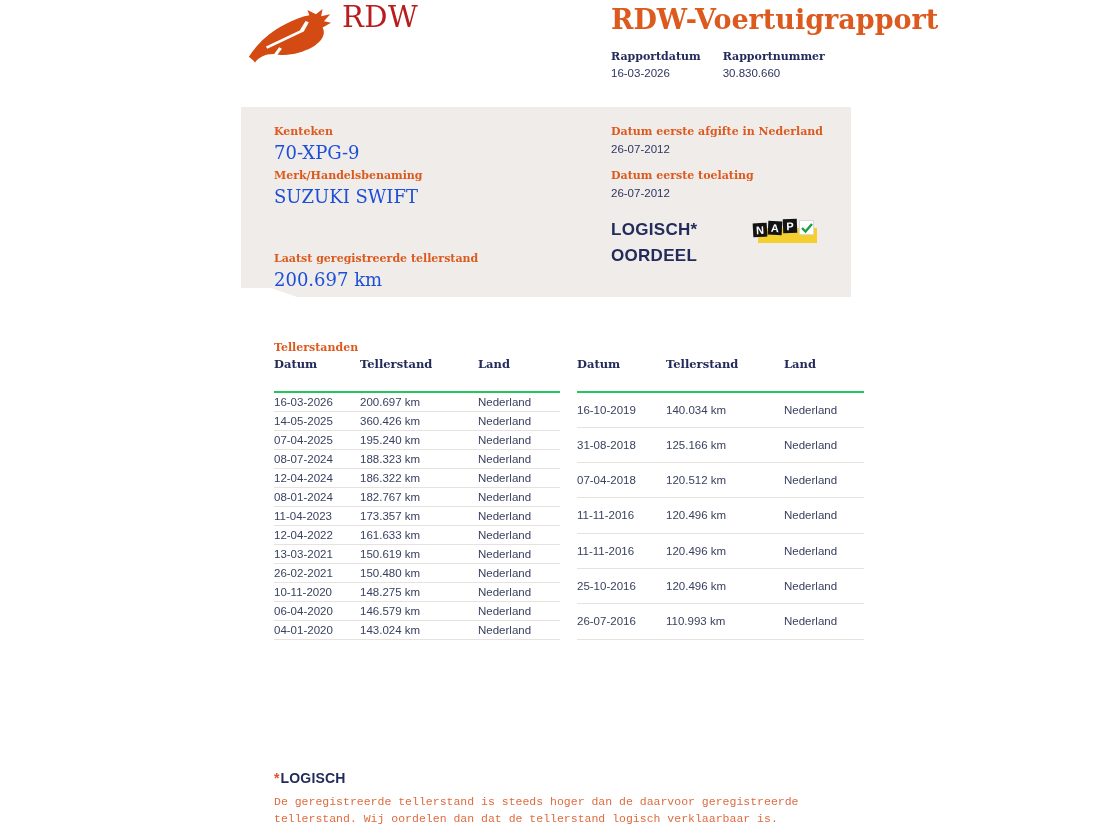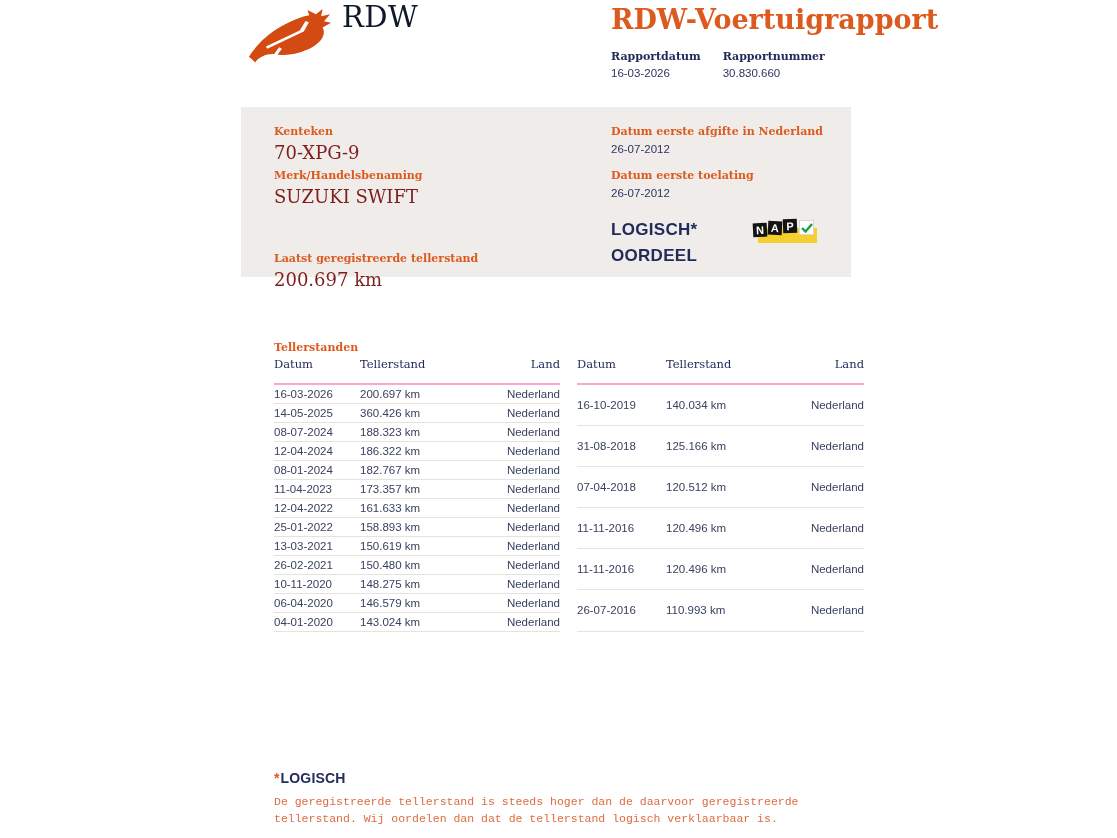--- a/index.html
+++ b/index.html
@@ -12,48 +12,48 @@
     color: #343c5e;
     overflow: hidden;
   }
   .abs { position: absolute; }
 
   
   .logo-wrap { left: 247px; top: 8px; width: 85px; height: 56px; }
   .brand-text {
     left: 342px; top: 0px;
     font-family: "DejaVu Serif", serif;
-    font-size: 29px; color: #0f172a; letter-spacing: 0.5px;
+    font-size: 29px; color: #b91c1c; letter-spacing: 0.5px;
   }
   .report-title {
     left: 611px; top: 4px;
     font-family: "DejaVu Serif", serif; font-weight: bold;
     font-size: 27px; color: #dc5a1e;
   }
   .report-meta { left: 611px; top: 50px; display: flex; gap: 22px; }
   .meta-label {
     font-family: "DejaVu Serif", serif; font-weight: bold;
     font-size: 11px; color: #232b5b;
   }
   .meta-value { font-size: 11.5px; color: #2e3560; margin-top: 4px; }
 
   
   .summary-box {
-    left: 241px; top: 107px; width: 610px; height: 170px;
+    left: 241px; top: 107px; width: 610px; height: 190px;
     background: #efeceа;
     background-color: #efecea;
     clip-path: polygon(0 0, 610px 0, 610px 190px, 56px 190px, 30px 181px, 0 181px);
   }
   .field-label {
     font-family: "DejaVu Serif", serif; font-weight: bold;
     font-size: 11px; color: #dc5a1e;
   }
   .field-value-big {
     font-family: "DejaVu Serif", serif;
-    font-size: 18px; color: #7f1d1d; margin-top: 4px;
+    font-size: 18px; color: #1d4ed8; margin-top: 4px;
   }
   .field-value-sm { font-size: 11.5px; color: #2e3560; margin-top: 5px; }
   .oordeel {
     font-family: "Liberation Sans", sans-serif; font-weight: bold;
     font-size: 17px; line-height: 26px; color: #232b5b; letter-spacing: 0.3px;
   }
 
   
   .nap { width: 64px; height: 26px; position: absolute; }
   .nap-bar { position: absolute; left: 5px; top: 9px; width: 59px; height: 15px; background: #f5cf2e; }
@@ -74,25 +74,25 @@
   .section-label {
     left: 274px; top: 341px;
     font-family: "DejaVu Serif", serif; font-weight: bold;
     font-size: 11px; color: #dc5a1e;
   }
   .tables { left: 274px; top: 357px; display: flex; gap: 17px; }
   table { border-collapse: collapse; table-layout: fixed; }
   .tbl-left { width: 286px; }
   .tbl-right { width: 287px; }
   th {
-    font-family: "DejaVu Serif", serif; font-weight: normal;
+    font-family: "DejaVu Serif", serif; font-weight: bold;
     font-size: 11.5px; color: #232b5b; text-align: left;
-    padding: 0 0 12px 0; border-bottom: 2px solid #f9a8d4;
-  }
-  th.col-land, td.col-land { text-align: right; }
+    padding: 0 0 20px 0; border-bottom: 2px solid #22c55e;
+  }
+  th.col-land, td.col-land { }
   td {
     font-size: 11.5px; color: #39415f; height: 19px; padding: 0;
     border-bottom: 1px solid #e6e2df; white-space: nowrap;
   }
   col.c-datum { width: 86px; }
   col.c-teller { width: 118px; }
 
   
   .footnote { left: 274px; top: 769px; width: 560px; }
   .footnote-title {
@@ -193,20 +193,25 @@
           <td>16-03-2026</td>
           <td>200.697 km</td>
           <td class="col-land">Nederland</td>
         </tr>
         <tr>
           <td>14-05-2025</td>
           <td>360.426 km</td>
           <td class="col-land">Nederland</td>
         </tr>
         <tr>
+          <td>07-04-2025</td>
+          <td>195.240 km</td>
+          <td class="col-land">Nederland</td>
+        </tr>
+        <tr>
           <td>08-07-2024</td>
           <td>188.323 km</td>
           <td class="col-land">Nederland</td>
         </tr>
         <tr>
           <td>12-04-2024</td>
           <td>186.322 km</td>
           <td class="col-land">Nederland</td>
         </tr>
         <tr>
@@ -215,25 +220,20 @@
           <td class="col-land">Nederland</td>
         </tr>
         <tr>
           <td>11-04-2023</td>
           <td>173.357 km</td>
           <td class="col-land">Nederland</td>
         </tr>
         <tr>
           <td>12-04-2022</td>
           <td>161.633 km</td>
-          <td class="col-land">Nederland</td>
-        </tr>
-        <tr>
-          <td>25-01-2022</td>
-          <td>158.893 km</td>
           <td class="col-land">Nederland</td>
         </tr>
         <tr>
           <td>13-03-2021</td>
           <td>150.619 km</td>
           <td class="col-land">Nederland</td>
         </tr>
         <tr>
           <td>26-02-2021</td>
           <td>150.480 km</td>
@@ -290,20 +290,25 @@
           <td>11-11-2016</td>
           <td>120.496 km</td>
           <td class="col-land">Nederland</td>
         </tr>
         <tr>
           <td>11-11-2016</td>
           <td>120.496 km</td>
           <td class="col-land">Nederland</td>
         </tr>
         <tr>
+          <td>25-10-2016</td>
+          <td>120.496 km</td>
+          <td class="col-land">Nederland</td>
+        </tr>
+        <tr>
           <td>26-07-2016</td>
           <td>110.993 km</td>
           <td class="col-land">Nederland</td>
         </tr>
       </tbody>
   </table>
 </div>
 
 <div class="abs footnote">
   <div>

